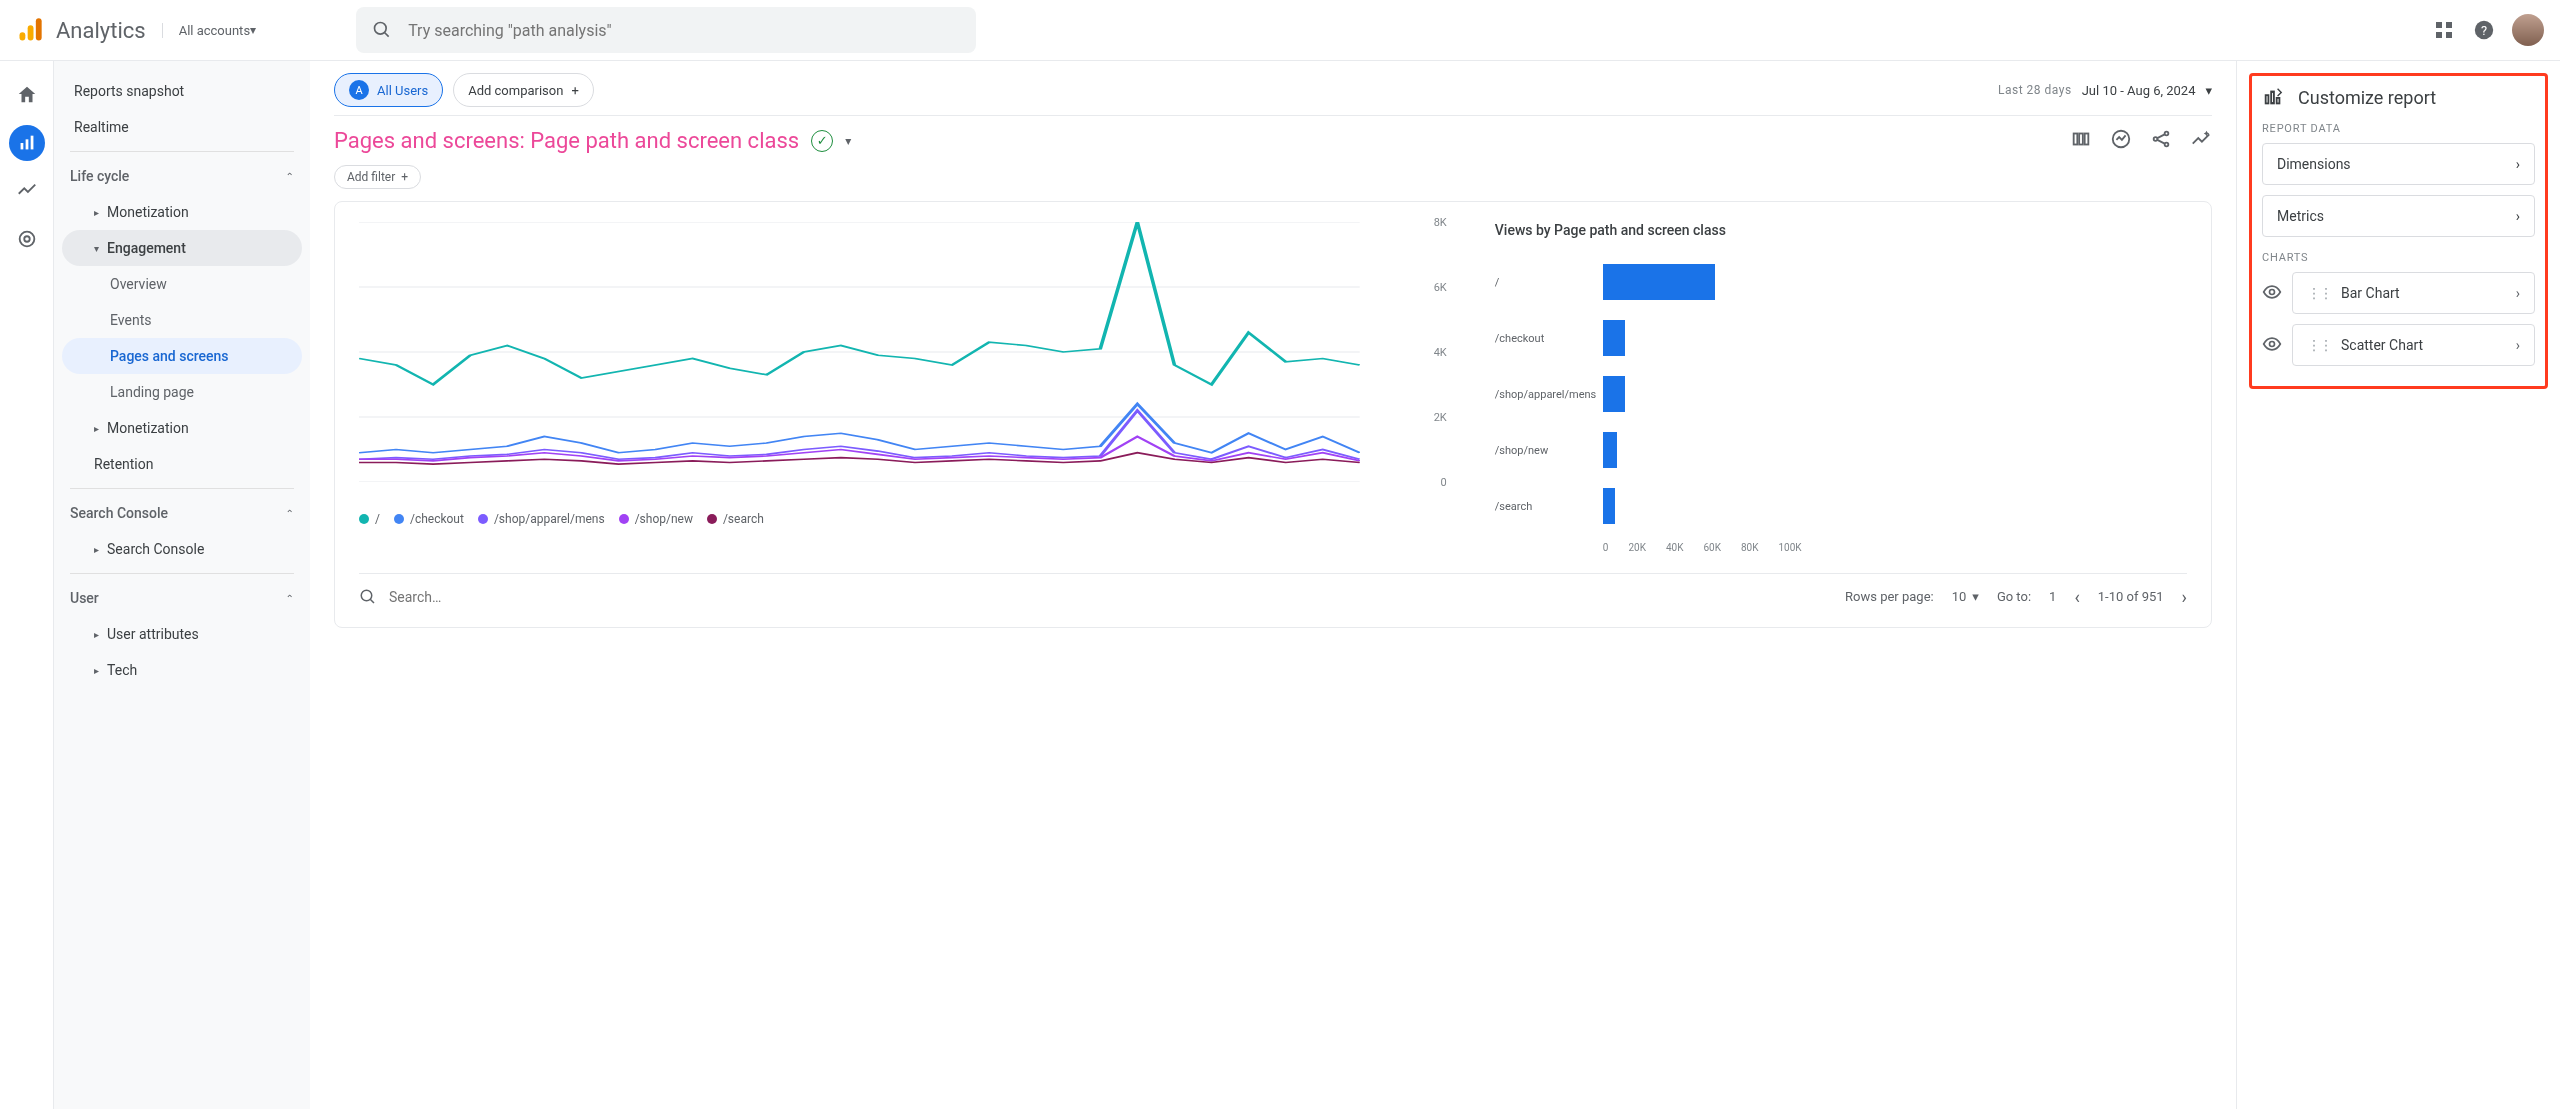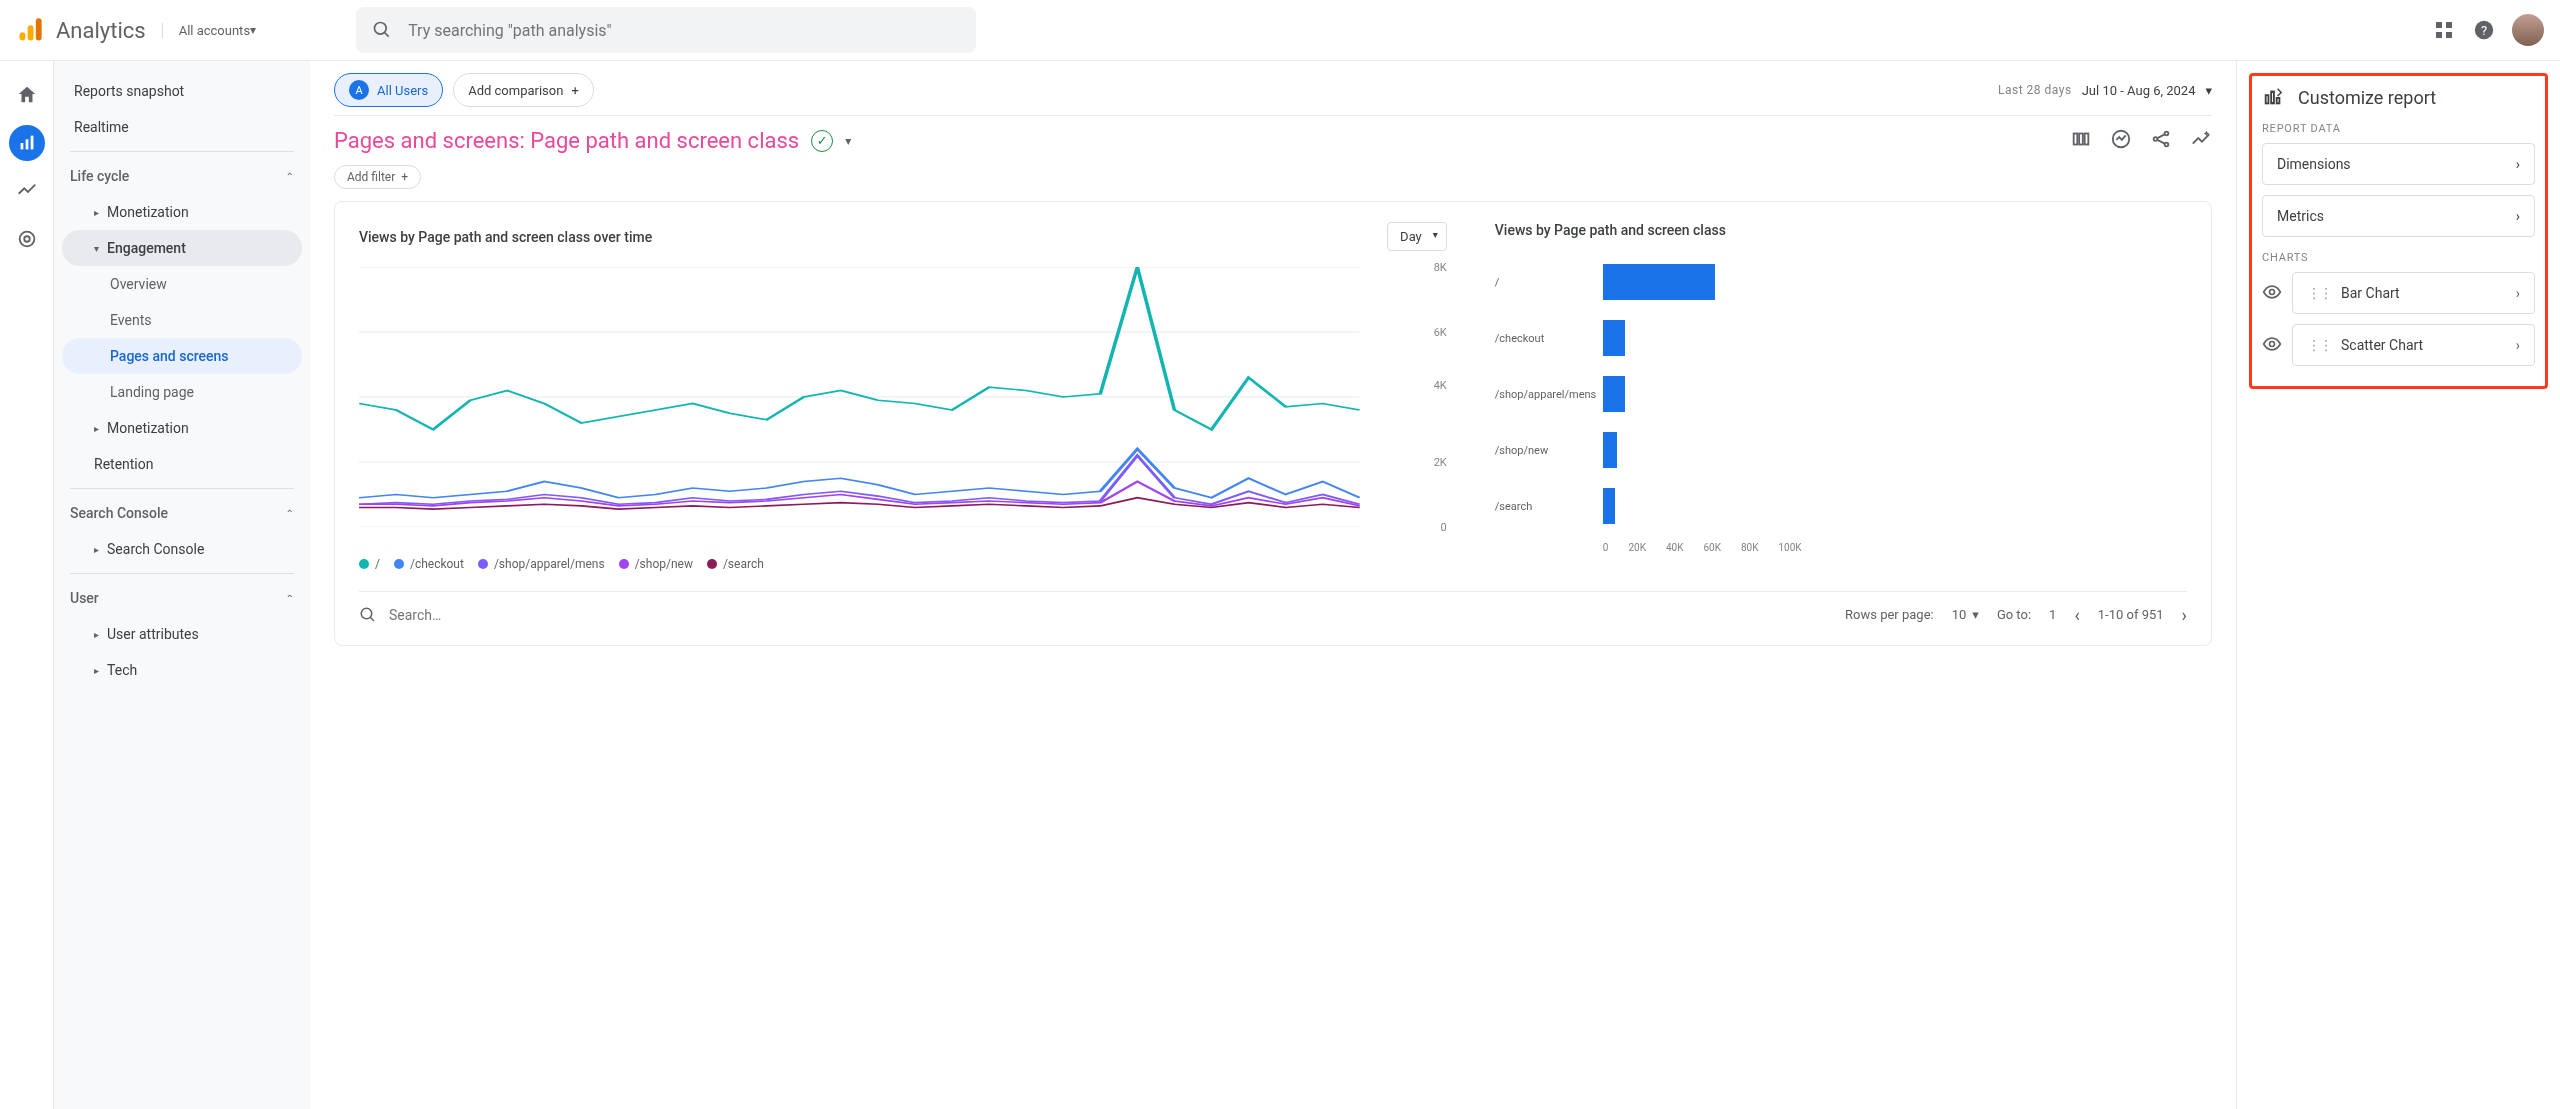--- a/index.html
+++ b/index.html
@@ -259,29 +259,25 @@
 
     <div><span class="filterchip">
           <span>Add filter</span>
           <span>+</span>
         </span></div>
 
     <div class="card">
       <div class="charts-row">
 
         <div class="chart-col" style="flex:1.1">
-          <div class="chart-head">
-            <span class="chart-title">Views by Page path and screen class over time</span>
-            <span class="daysel">Day</span>
-          </div>
           <div class="linechart">
             <div id="ylabs">
                 <div class="ylab" style="top: 260px;">0</div>
                 <div class="ylab" style="top: 195px;">2K</div>
-                <div class="ylab" style="top: 118px;">4K</div>
+                <div class="ylab" style="top: 130px;">4K</div>
                 <div class="ylab" style="top: 65px;">6K</div>
                 <div class="ylab" style="top: 0px;">8K</div>
               </div>
             <svg id="linesvg" viewBox="0 0 440 260" preserveAspectRatio="none">
                 <line x1="0" x2="440" y1="260" y2="260" stroke="#e8eaed"></line>
                 <line x1="0" x2="440" y1="195" y2="195" stroke="#e8eaed"></line>
                 <line x1="0" x2="440" y1="130" y2="130" stroke="#e8eaed"></line>
                 <line x1="0" x2="440" y1="65" y2="65" stroke="#e8eaed"></line>
                 <line x1="0" x2="440" y1="0" y2="0" stroke="#e8eaed"></line>
                 <polyline points="0,136.5 16.296296296296294,143 32.59259259259259,162.5 48.888888888888886,133.25 65.18518518518518,123.5 81.48148148148148,136.5 97.77777777777777,156 114.07407407407406,149.5 130.37037037037035,143 146.66666666666666,136.5 162.96296296296296,146.25 179.25925925925924,152.75 195.55555555555554,130 211.85185185185185,123.5 228.14814814814812,133.25 244.44444444444446,136.5 260.7407407407407,143 277.03703703703707,120.25 293.3333333333333,123.5 309.6296296296296,130 325.9259259259259,126.75 342.22222222222223,0 358.5185185185185,143 374.81481481481484,162.5 391.1111111111111,110.5 407.4074074074074,139.75 423.7037037037037,136.5 440,143" fill="none" stroke="#12b5b0" stroke-width="1.6"></polyline>

